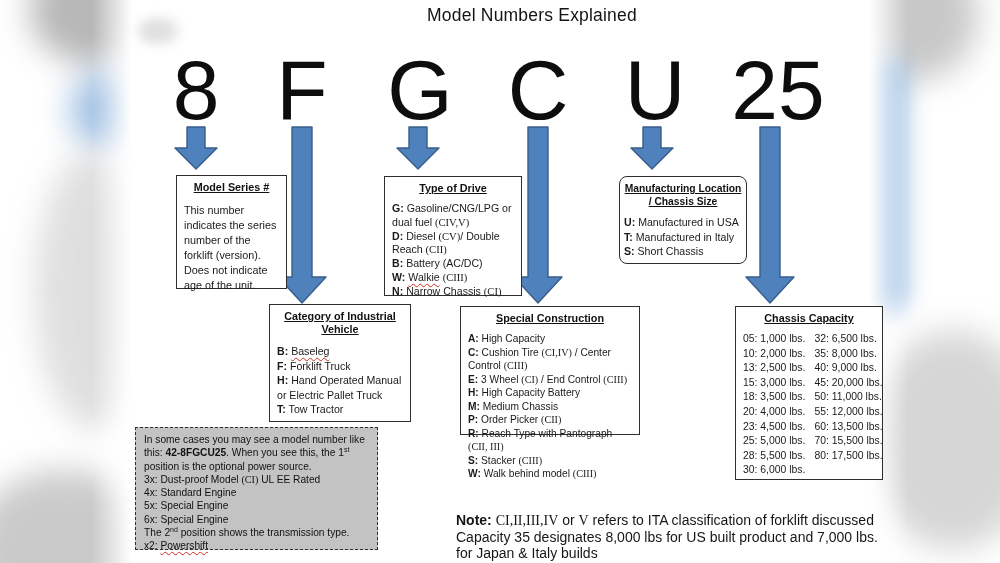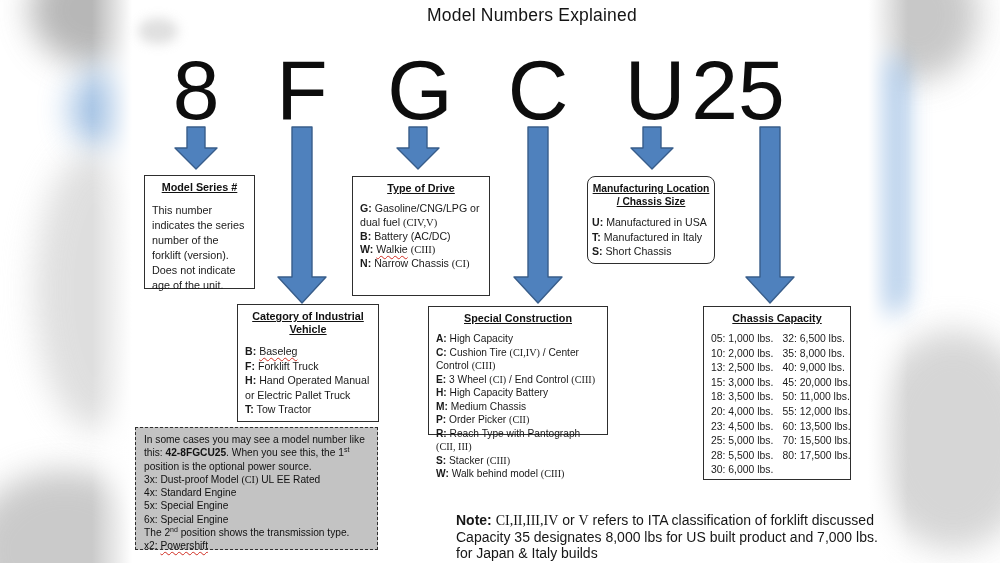--- a/index.html
+++ b/index.html
@@ -27,21 +27,21 @@
   .page-title{position:absolute;left:0;top:5px;width:1000px;text-align:center;
     font-size:17.5px;font-weight:500;color:#141414;letter-spacing:.2px;padding-left:32px;}
   .code-letter{position:absolute;top:48px;height:86px;line-height:84px;width:160px;
     text-align:center;font-size:84px;font-weight:400;color:#0d0d0d;}
 
   
   .arrow{position:absolute;}
 
   
   .box{position:absolute;background:#fff;border:1px solid #2e2e2e;box-sizing:border-box;
-    padding:5px 7px;font-size:10.6px;line-height:13.8px;}
+    padding:5px 7px;font-size:10.6px;line-height:13.8px;margin-left:32px;}
   .box .box-title{font-weight:700;text-decoration:underline;text-align:center;
     font-size:10.8px;line-height:13px;margin-bottom:7px;color:#111;}
   .ln{min-height:1em;}
   .b{font-weight:700;}
   .sup{vertical-align:super;font-size:7px;line-height:0;}
   .serif{font-family:"Liberation Serif",serif;}
   .wavy{text-decoration-line:underline;text-decoration-style:wavy;
     text-decoration-color:var(--squiggle,#d02b20);text-decoration-thickness:1px;text-underline-offset:2px;}
 
   #box-model-series{left:144px;top:175px;width:111px;height:114px;line-height:15px;font-size:10.8px;}
@@ -84,21 +84,21 @@
   </div>
   <div class="smudge"></div>
 
   <div class="page-title">Model Numbers Explained</div>
 
   <div class="code-letter" style="left:116px;">8</div>
   <div class="code-letter" style="left:222px;">F</div>
   <div class="code-letter" style="left:340px;">G</div>
   <div class="code-letter" style="left:458px;">C</div>
   <div class="code-letter" style="left:575px;">U</div>
-  <div class="code-letter" style="left:658px;">25</div>
+  <div class="code-letter" style="left:698px;">25</div>
 
   <svg class="arrow" style="left:174px;top:126px;" width="44" height="44" viewBox="0 0 44 44">
     <polygon points="13,1 31,1 31,22 43,22 22,43 1,22 13,22" fill="var(--arrow-fill)" stroke="var(--arrow-stroke)" stroke-width="1.4" stroke-linejoin="round"></polygon>
   </svg>
   <svg class="arrow" style="left:396px;top:126px;" width="44" height="44" viewBox="0 0 44 44">
     <polygon points="13,1 31,1 31,22 43,22 22,43 1,22 13,22" fill="var(--arrow-fill)" stroke="var(--arrow-stroke)" stroke-width="1.4" stroke-linejoin="round"></polygon>
   </svg>
   <svg class="arrow" style="left:630px;top:126px;" width="44" height="44" viewBox="0 0 44 44">
     <polygon points="13,1 31,1 31,22 43,22 22,43 1,22 13,22" fill="var(--arrow-fill)" stroke="var(--arrow-stroke)" stroke-width="1.4" stroke-linejoin="round"></polygon>
   </svg>
@@ -117,20 +117,21 @@
     <div class="box-title">Model Series #</div>
     <div>
         <div class="ln"><span>This number indicates the series number of the forklift (version). Does not indicate age of the unit.</span></div>
       </div>
   </div>
 
   <div class="box" id="box-type-of-drive">
     <div class="box-title">Type of Drive</div>
     <div>
         <div class="ln"><span class="b">G:</span><span> Gasoline/CNG/LPG or dual fuel </span><span class="serif">(CIV,V)</span></div>
+        <div class="ln"><span class="b">D:</span><span> Diesel </span><span class="serif">(CV)</span><span>/ Double Reach </span><span class="serif">(CII)</span></div>
         <div class="ln"><span class="b">B:</span><span> Battery (AC/DC)</span></div>
         <div class="ln"><span class="b">W:</span><span> </span><span class="wavy">Walkie</span><span> </span><span class="serif">(CIII)</span></div>
         <div class="ln"><span class="b">N:</span><span> Narrow Chassis </span><span class="serif">(CI)</span></div>
       </div>
   </div>
 
   <div class="box" id="box-mfg">
     <div class="box-title">Manufacturing Location / Chassis Size</div>
     <div>
         <div class="ln"><span class="b">U:</span><span> Manufactured in USA</span></div>

